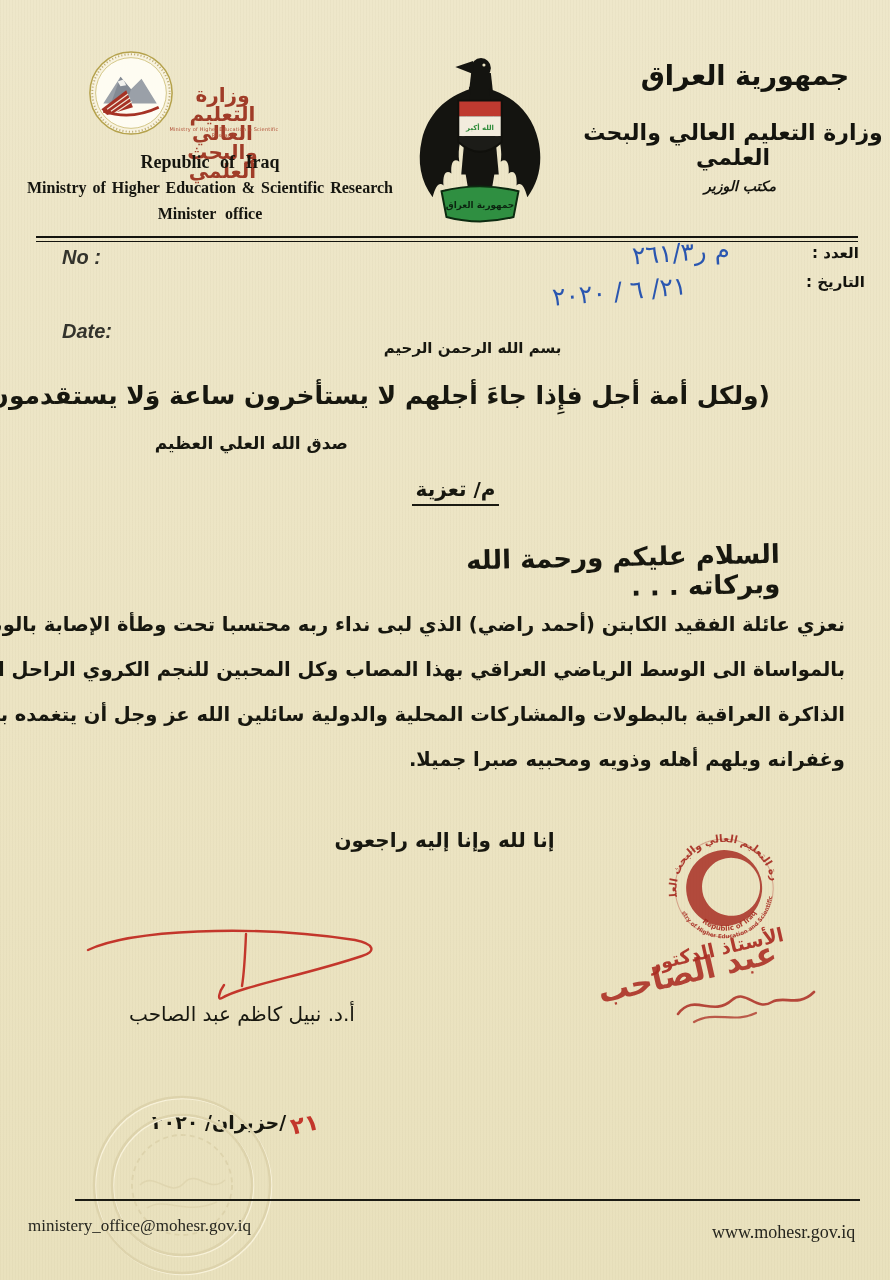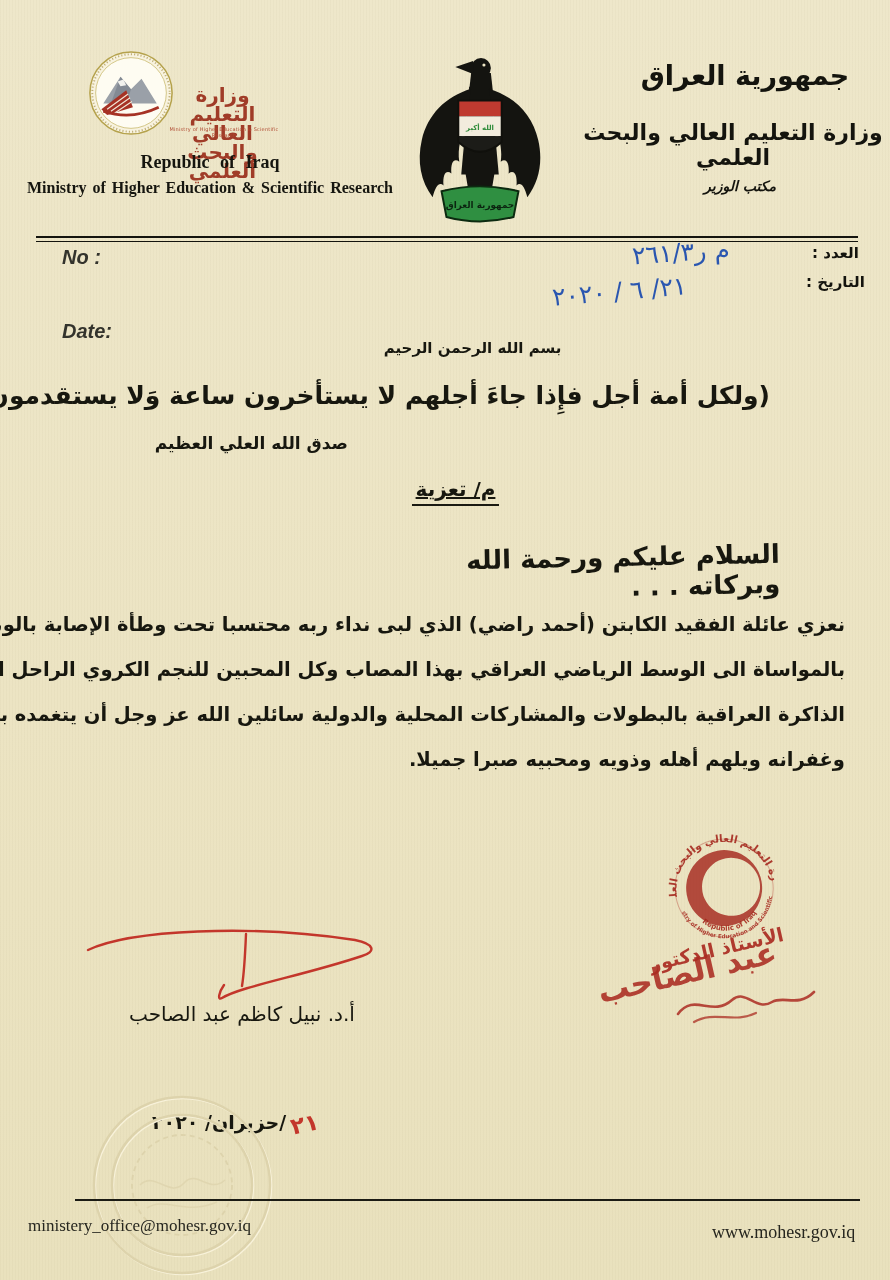--- a/index.html
+++ b/index.html
@@ -30,21 +30,21 @@
   .ref-en{font-family:"Liberation Sans",sans-serif;font-style:italic;font-size:20px;color:#33332c;font-weight:bold;}
   .ref-ar{direction:rtl;font-weight:bold;font-size:15px;color:#14140e;}
   .ink{color:#2a56b0;font-size:25px;letter-spacing:2px;white-space:nowrap;}
   .ltr-override{direction:ltr;unicode-bidi:bidi-override;}
   
   .ar{direction:rtl;}
   .basmala{font-size:15px;font-weight:bold;text-align:center;}
   .verse{font-size:25px;font-weight:bold;text-align:center;white-space:nowrap;}
   .sadaqa{font-size:17px;font-weight:bold;letter-spacing:1px;}
   .subject{font-size:20px;font-weight:bold;text-align:center;}
-  .subject span{border-bottom:2px solid #1a1a12;padding:0 4px 3px 4px;text-decoration:underline;}
+  .subject span{border-bottom:2px solid #1a1a12;padding:0 4px 3px 4px;}
   .salute{font-size:26px;font-weight:bold;text-align:right;transform:rotate(-1.2deg);}
   .para{width:782px;}
   .para-line{direction:rtl;font-size:19.5px;font-weight:bold;line-height:45px;height:45px;
              text-align:justify;text-align-last:justify;white-space:nowrap;}
   .para-line.last{text-align:right;text-align-last:auto;}
   .istirjaa{font-size:20px;font-weight:bold;text-align:center;}
   .stamp-t1{font-size:19px;font-weight:bold;color:#ab2c22;transform:rotate(-13deg);white-space:nowrap;opacity:.92;}
   .stamp-t2{font-size:31px;font-weight:bold;color:#ab2c22;transform:rotate(-13deg);white-space:nowrap;opacity:.88;}
   .m-name{font-size:20px;font-weight:normal;text-align:center;}
   .m-title{font-size:19px;font-weight:bold;text-align:center;}
@@ -71,20 +71,21 @@
     <path d="M16,64 Q45,74 74,60" stroke="#a63225" stroke-width="3" fill="none"></path>
   </svg>
   <div class="abs logo-ar" style="left:165px;top:86px;width:115px;">
     <div>وزارة التعليم العالي</div>
     <div>والبحث العلمي</div>
   </div>
   <div class="abs logo-sub" style="left:158px;top:126px;width:132px;">Ministry of Higher Education &amp; Scientific Research</div>
 
   <div class="abs en-line en1" style="left:15px;top:152px;">Republic of Iraq</div>
   <div class="abs en-line en2" style="left:15px;top:179px;">Ministry of Higher Education &amp; Scientific Research</div>
+  <div class="abs en-line en3" style="left:15px;top:205px;">Minister office</div>
 
   <svg class="abs" style="left:406px;top:50px;" width="148" height="180" viewBox="0 0 150 180">
     <g fill="#141410">
       <circle cx="76" cy="17" r="10"></circle>
       <path d="M68,10 L50,16 L68,23 Z"></path>
       <path d="M66,22 L86,22 L88,40 L64,40 Z"></path>
       <path d="M64,36 L86,36 L94,125 L56,125 Z"></path>
       <path d="M66,38 C40,46 22,64 16,90 C11,112 15,132 27,148 C30,136 34,132 38,136 C37,124 41,120 46,124 C45,112 49,108 54,112 C52,98 56,86 60,76 Z"></path>
       <path d="M84,38 C110,46 128,64 134,90 C139,112 135,132 123,148 C120,136 116,132 112,136 C113,124 109,120 104,124 C105,112 101,108 96,112 C98,98 94,86 90,76 Z"></path>
       <path d="M60,122 L90,122 L84,158 L75,149 L66,158 Z"></path>
@@ -127,20 +128,21 @@
   </div>
   <div class="abs ar salute" style="left:370px;top:543px;width:410px;">السلام عليكم ورحمة الله وبركاته . . .</div>
 
   <div class="abs para" style="left:63px;top:602px;">
     <div class="para-line">نعزي عائلة الفقيد الكابتن (أحمد راضي) الذي لبى نداء ربه محتسبا تحت وطأة الإصابة بالوباء ونتقدم</div>
     <div class="para-line">بالمواساة الى الوسط الرياضي العراقي بهذا المصاب وكل المحبين للنجم الكروي الراحل الذي ملأ</div>
     <div class="para-line">الذاكرة العراقية بالبطولات والمشاركات المحلية والدولية سائلين الله عز وجل أن يتغمده بواسع رحمته</div>
     <div class="para-line last">وغفرانه ويلهم أهله وذويه ومحبيه صبرا جميلا.</div>
   </div>
 
+  <div class="abs ar istirjaa" style="left:312px;top:828px;width:265px;">إنا لله وإنا إليه راجعون</div>
 
   <svg class="abs" style="left:650px;top:828px;transform:rotate(-10deg);" width="150" height="130" viewBox="0 0 150 130">
     <defs>
       <path id="st-top" d="M 27,62 A 48,48 0 1 1 123,62"></path>
       <path id="st-mid" d="M 46,88 A 36,36 0 0 0 104,88"></path>
       <path id="st-bot" d="M 29,76 A 48,48 0 0 0 121,76"></path>
     </defs>
     <circle cx="75" cy="60" r="49" fill="none" stroke="#ab2c22" stroke-width="1" opacity=".35"></circle>
     <path d="M75,22 A38,38 0 1 0 75.02,22 Z M82,31 A29,29 0 1 0 82.02,31 Z" fill="#a5281e" fill-rule="evenodd" opacity=".82"></path>
     <text font-size="10.5" font-weight="bold" fill="#a5281e" opacity=".9">

